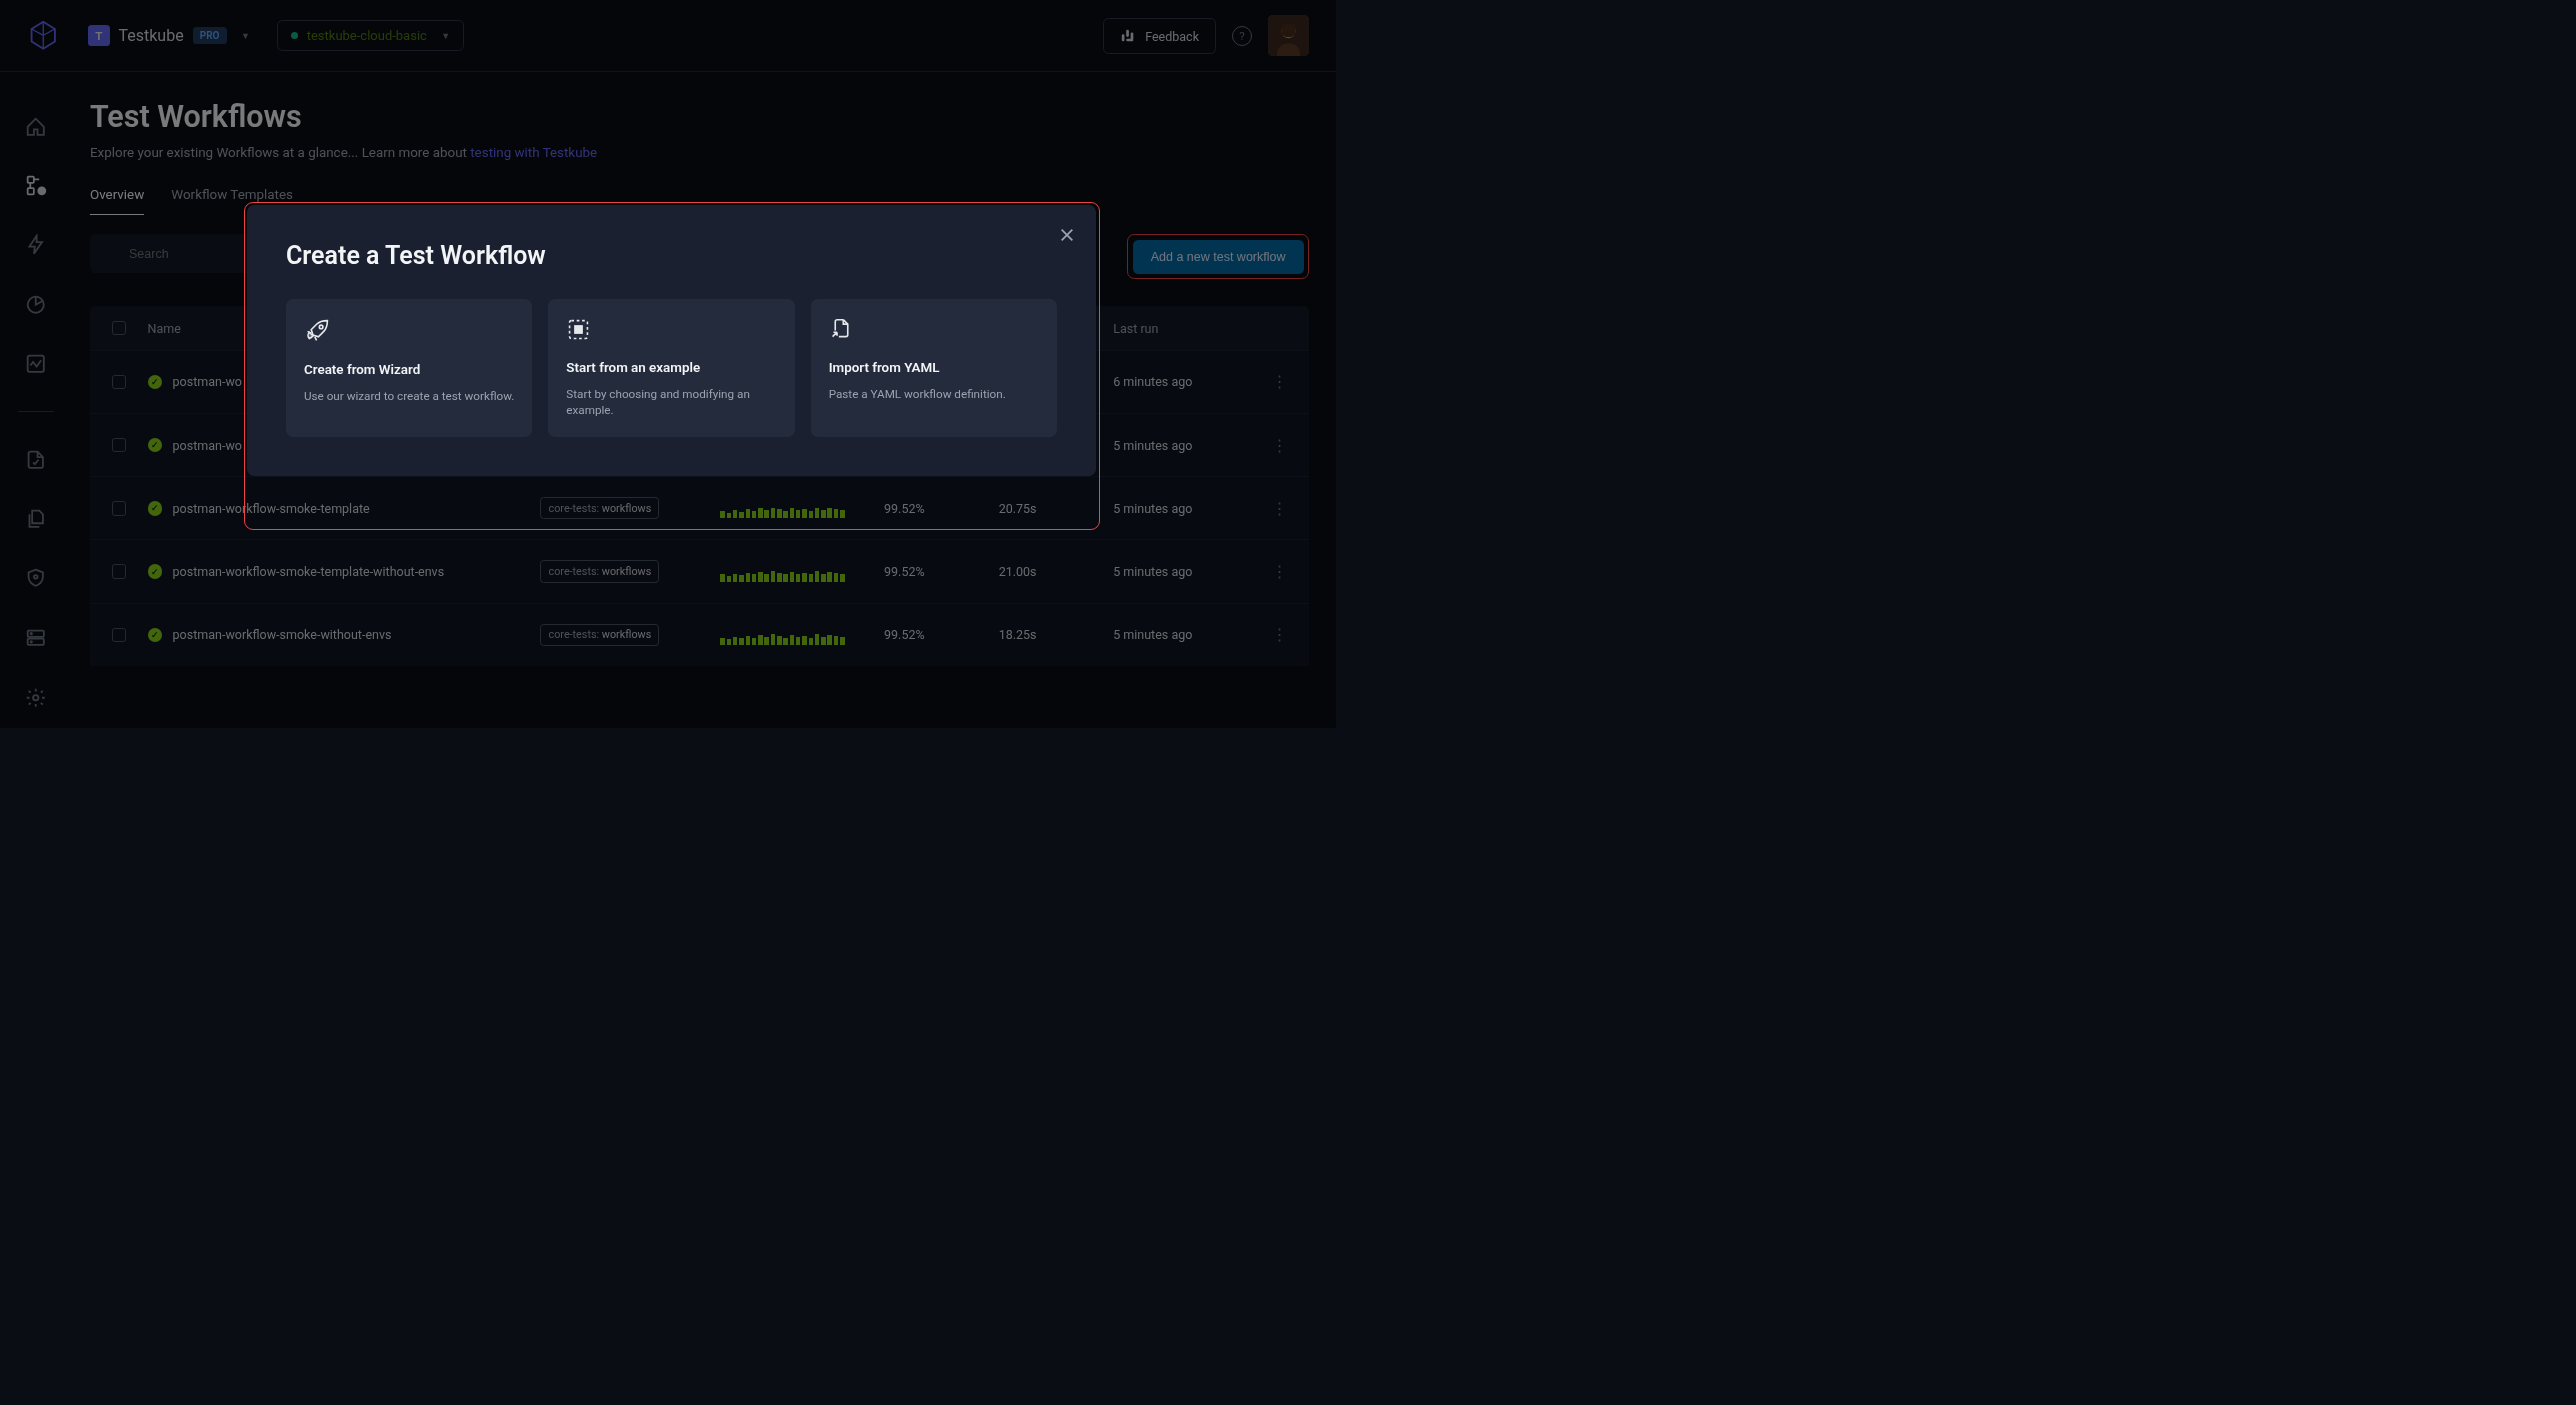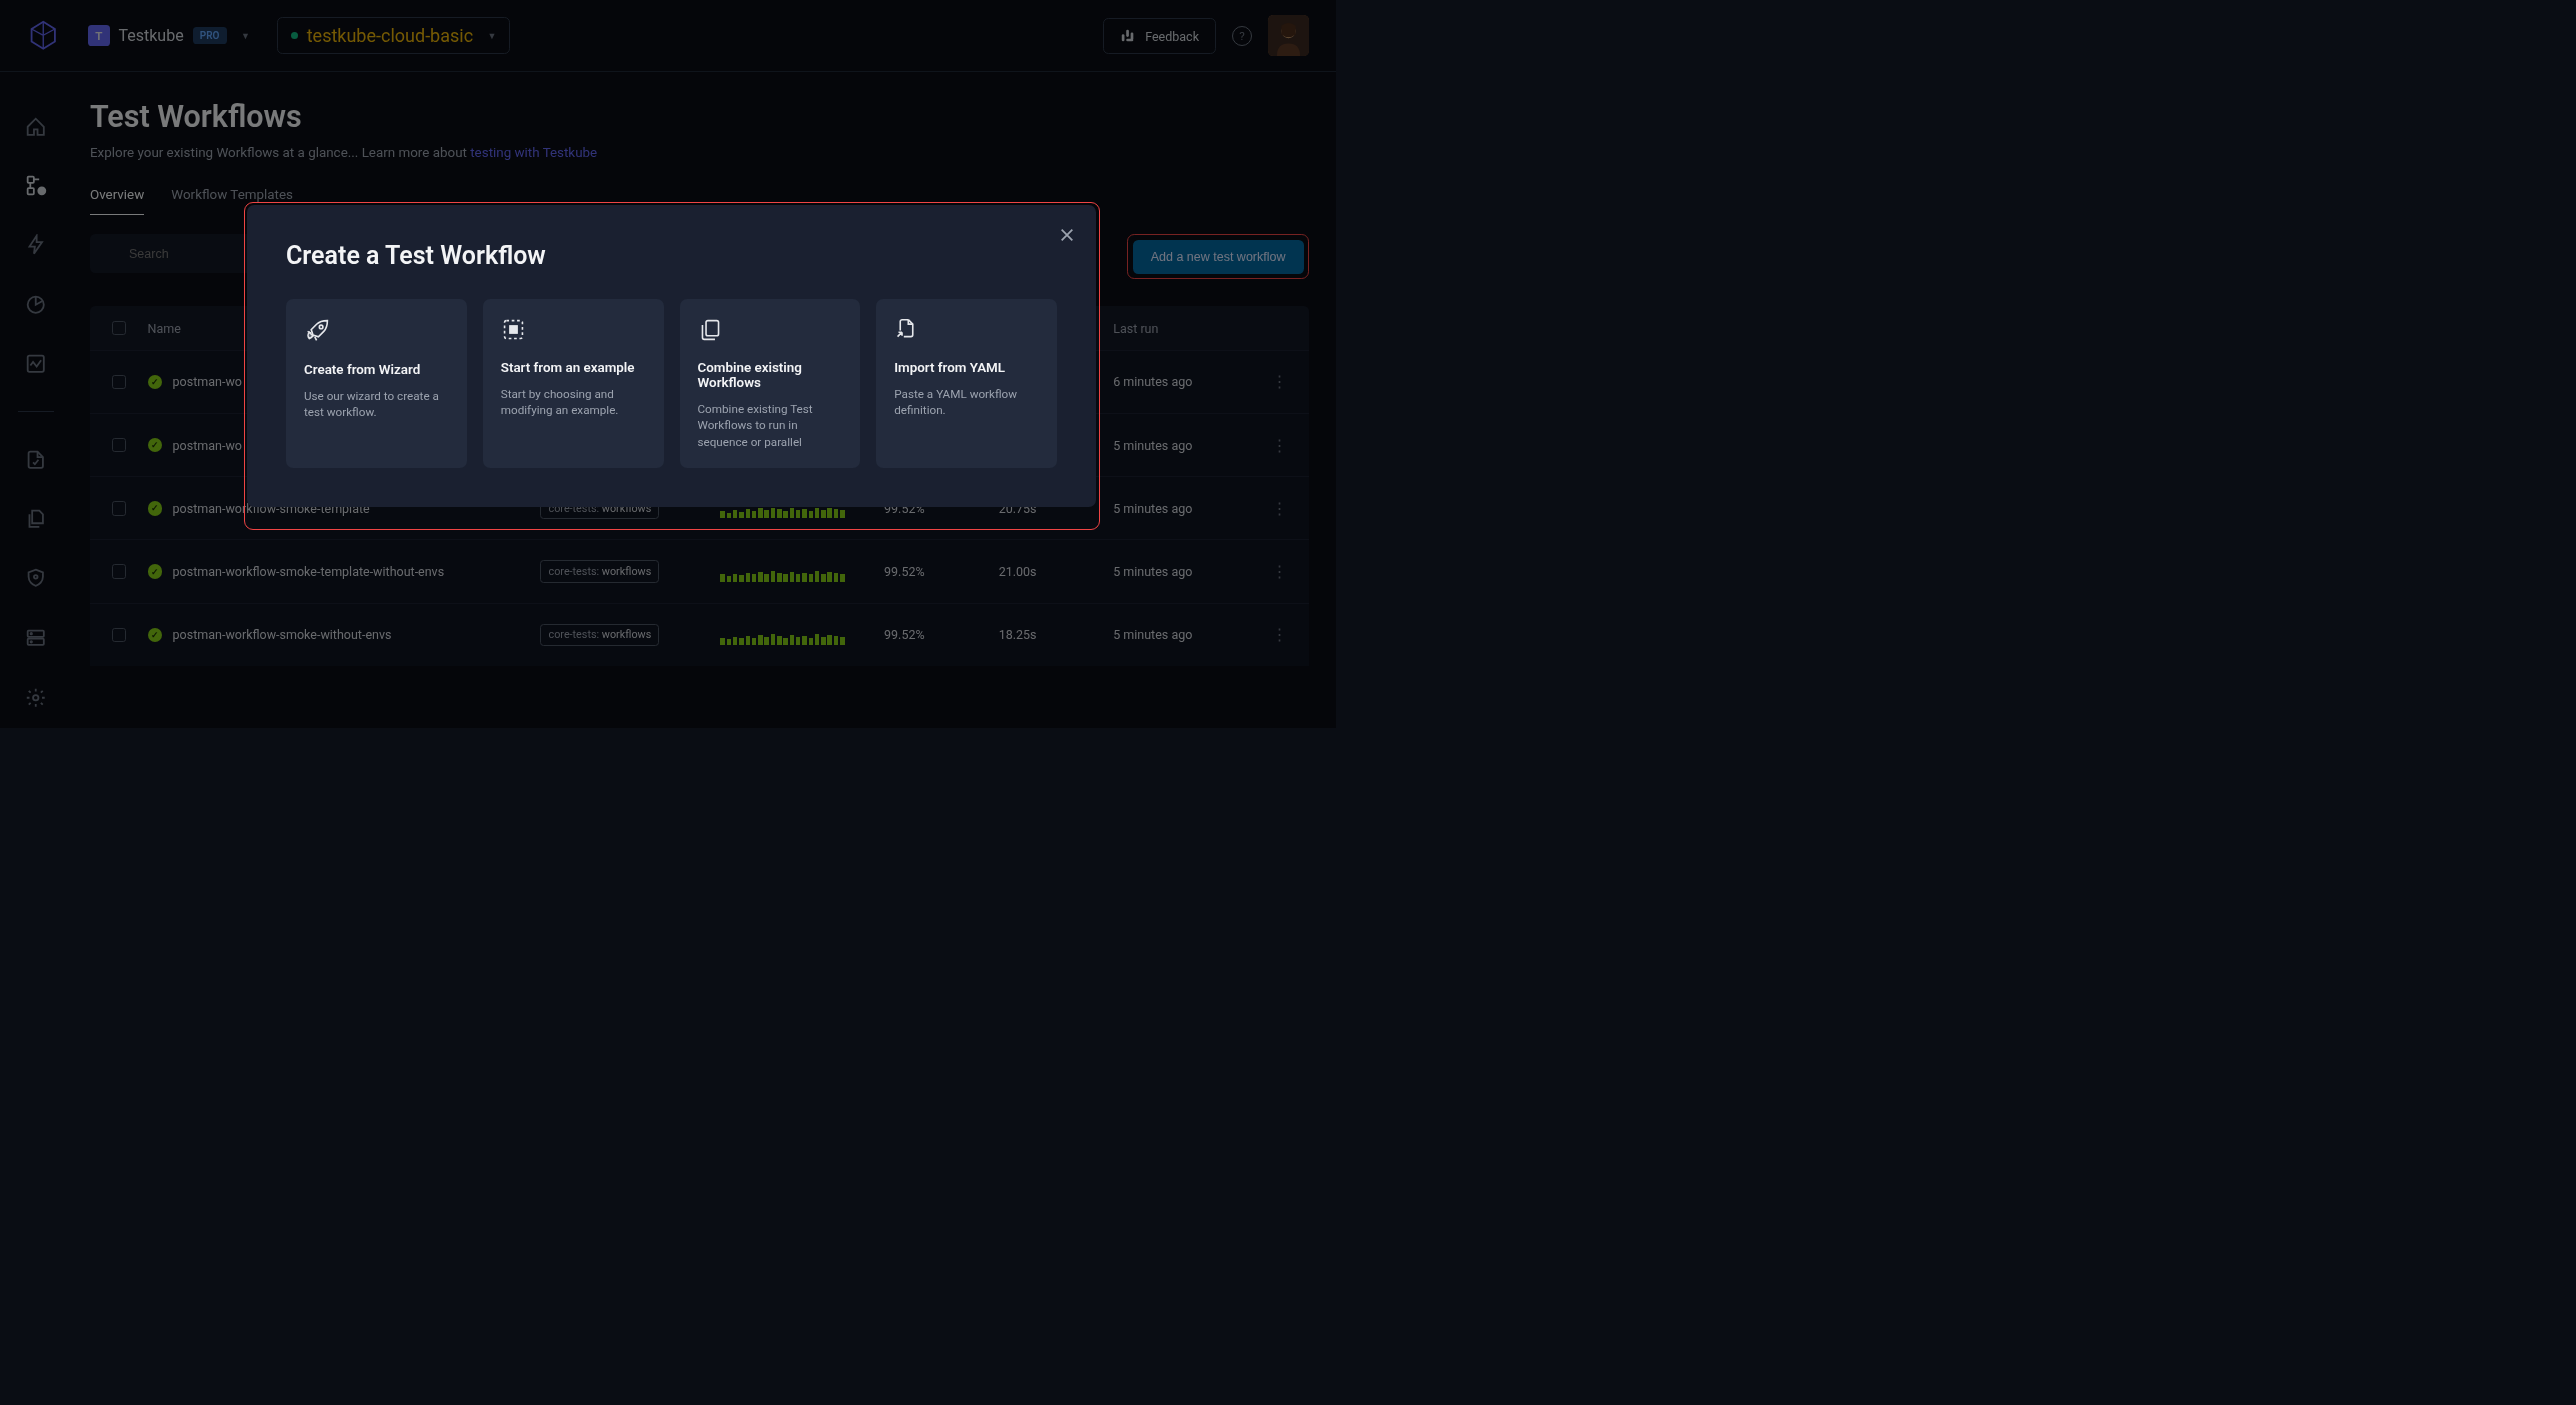--- a/index.html
+++ b/index.html
@@ -22,21 +22,21 @@
   border-bottom: 0.9px solid #1f2937;
 }
 .logo { width: 32px; height: 32px; display: flex; align-items: center; justify-content: center; margin-right: 29px; }
 .org-selector { display: flex; align-items: center; gap: 9px; margin-right: 27px; }
 .org-badge { width: 21.5px; height: 21.5px; background: #6366f1; border-radius: 3.6px; display: flex; align-items: center; justify-content: center; font-size: 11.7px; font-weight: 600; }
 .org-name { font-size: 16px; color: #d1d5db; }
 .pro-badge { background: #1e3a5f; color: #60a5fa; font-size: 10px; font-weight: 600; padding: 2.7px 7.2px; border-radius: 3.6px; }
 .chevron { color: #6b7280; font-size: 9px; margin-left: 5.4px; }
 .env-selector { display: flex; align-items: center; gap: 9px; border: 0.9px solid #2d3748; border-radius: 5.4px; padding: 7.2px 12.5px; }
 .status-dot { width: 7.2px; height: 7.2px; background: #10b981; border-radius: 50%; }
-.env-name { font-size: 18px; color: #eab308; text-align: right; }
+.env-name { font-size: 13px; color: #4d7c0f; text-align: right; }
 .header-right { margin-left: auto; display: flex; align-items: center; gap: 16px; }
 .feedback-btn { display: flex; align-items: flex-end; gap: 9px; border: 0.9px solid #2d3748; border-radius: 5.4px; padding: 9px 16px; font-size: 12.5px; color: #d1d5db; cursor: pointer; }
 .help-icon { width: 20px; height: 20px; border: 1.8px solid #6b7280; border-radius: 50%; display: flex; align-items: center; justify-content: center; font-size: 11.7px; color: #6b7280; cursor: pointer; }
 .avatar { width: 41px; height: 41px; border-radius: 5.4px; background: linear-gradient(135deg, #8b5a3c, #6b4423); display:flex; align-items:center; justify-content:center; overflow:hidden; }
 
 
 .sidebar {
   position: absolute;
   left: 0;
   top: 72px;
@@ -512,30 +512,20 @@
             <rect x="4" y="4" width="20" height="20" rx="2" stroke-dasharray="3 3"></rect>
             <rect x="10" y="10" width="8" height="8" fill="currentColor"></rect>
           </svg>
       </div>
       <div class="card-title">Start from an example</div>
       <div class="card-desc">Start by choosing and modifying an example.</div>
     </div>
     <div class="card">
       <div class="card-icon">
         <svg width="25" height="25" viewBox="0 0 28 28" fill="none" stroke="currentColor" stroke-width="1.8">
-            <rect x="9" y="4" width="14" height="17" rx="2"></rect>
-            <path d="M5 9 V23 a2 2 0 0 0 2 2 H19"></path>
-          </svg>
-      </div>
-      <div class="card-title">Combine existing Workflows</div>
-      <div class="card-desc">Combine existing Test Workflows to run in sequence or parallel</div>
-    </div>
-    <div class="card">
-      <div class="card-icon">
-        <svg width="25" height="25" viewBox="0 0 28 28" fill="none" stroke="currentColor" stroke-width="1.8">
             <path d="M16 3 H9 a2 2 0 0 0-2 2 v10"></path>
             <path d="M16 3 L21 8 V20 a2 2 0 0 1-2 2 H11"></path>
             <path d="M16 3 V8 H21"></path>
             <path d="M4 22 L9 17 M9 17 H5 M9 17 V21"></path>
           </svg>
       </div>
       <div class="card-title">Import from YAML</div>
       <div class="card-desc">Paste a YAML workflow definition.</div>
     </div>
   </div>

